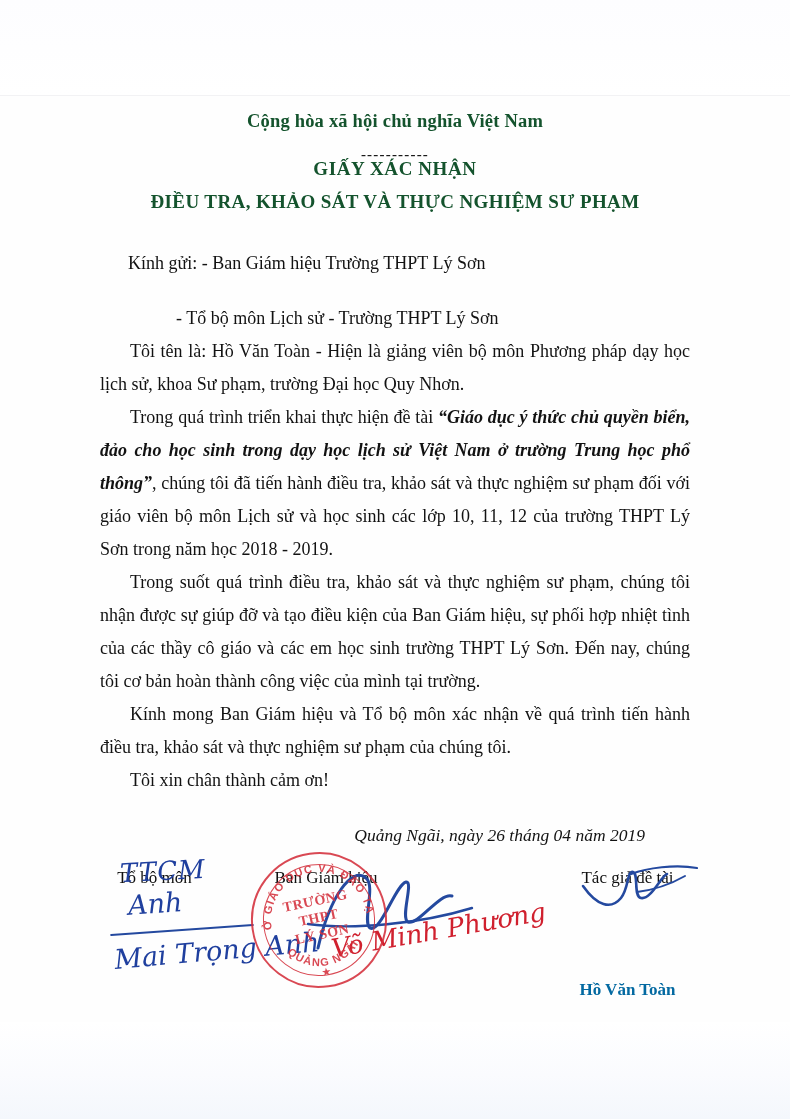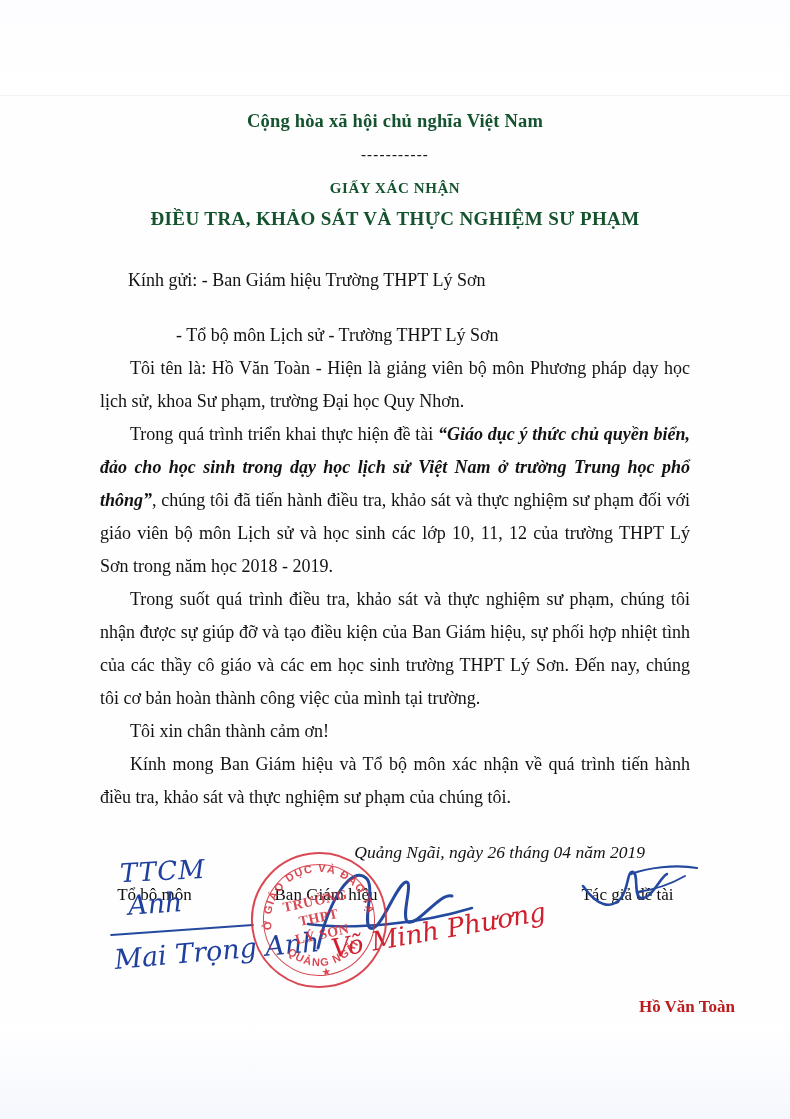--- a/index.html
+++ b/index.html
@@ -57,22 +57,21 @@
   .hdr-rule {
     margin-top: 18px;
     text-align: center;
     font-size: 15px;
     letter-spacing: 1.2px;
     font-weight: bold;
     color: #1a1a1a;
     line-height: 8px;
   }
   .title-main {
-    margin-top: 22px;
-    font-size: 15px;
+    font-size: 19px;
     letter-spacing: 0.6px;
   }
   .title-sub {
     margin-top: 11px;
     font-size: 19px;
     letter-spacing: 0.4px;
   }
 
   
   .body-block {
@@ -129,22 +128,21 @@
     color: #101010;
   }
   .sig-col.c1 { left: 62px;  width: 185px; }
   .sig-col.c2 { left: 226px; width: 200px; }
   .sig-col.c3 { left: 520px; width: 215px; }
   .sig-head { white-space: nowrap; }
 
   .sig-name {
     font-weight: bold;
     font-size: 17px;
-    color: #b91c1c;
-    text-align: right;
+    color: #0369a1;
   }
 
   
   .ink-blue  { color: #1f3f9e; }
   .ink-red   { color: #d0202e; }
 
   .hw {
     font-family: "DejaVu Serif", serif;
     font-style: italic;
     font-weight: 500;
@@ -264,23 +262,23 @@
       <div class="recipient-1">Kính gửi: - Ban Giám hiệu Trường THPT Lý Sơn</div>
 
       <div class="recipient-2">- Tổ bộ môn Lịch sử - Trường THPT Lý Sơn</div>
 
       <p class="para"><span class="indent"></span><span>Tôi tên là: Hồ Văn Toàn - Hiện là giảng viên bộ môn Phương pháp dạy học lịch sử, khoa Sư phạm, trường Đại học Quy Nhơn.</span></p>
 
       <p class="para"><span class="indent"></span><span>Trong quá trình triển khai thực hiện đề tài </span><span class="b-italic">“Giáo dục ý thức chủ quyền biển, đảo cho học sinh trong dạy học lịch sử Việt Nam ở trường Trung học phổ thông”</span><span>, chúng tôi đã tiến hành điều tra, khảo sát và thực nghiệm sư phạm đối với giáo viên bộ môn Lịch sử và học sinh các lớp 10, 11, 12 của trường THPT Lý Sơn trong năm học 2018 - 2019.</span></p>
 
       <p class="para"><span class="indent"></span><span>Trong suốt quá trình điều tra, khảo sát và thực nghiệm sư phạm, chúng tôi nhận được sự giúp đỡ và tạo điều kiện của Ban Giám hiệu, sự phối hợp nhiệt tình của các thầy cô giáo và các em học sinh trường THPT Lý Sơn. Đến nay, chúng tôi cơ bản hoàn thành công việc của mình tại trường.</span></p>
 
+      <p class="para"><span class="indent"></span><span>Kính mong Ban Giám hiệu và Tổ bộ môn xác nhận về quá trình tiến hành điều tra, khảo sát và thực nghiệm sư phạm của chúng tôi.</span></p>
+
       <p class="para"><span class="indent"></span><span>Tôi xin chân thành cảm ơn!</span></p>
-
-      <p class="para"><span class="indent"></span><span>Kính mong Ban Giám hiệu và Tổ bộ môn xác nhận về quá trình tiến hành điều tra, khảo sát và thực nghiệm sư phạm của chúng tôi.</span></p>
 
       <div class="date-line">Quảng Ngãi, ngày 26 tháng 04 năm 2019</div>
     </div>
 
     <div class="sig-row">
 
       <div class="sig-col c1">
         <div class="sig-head">Tổ bộ môn</div>
       </div>
 

